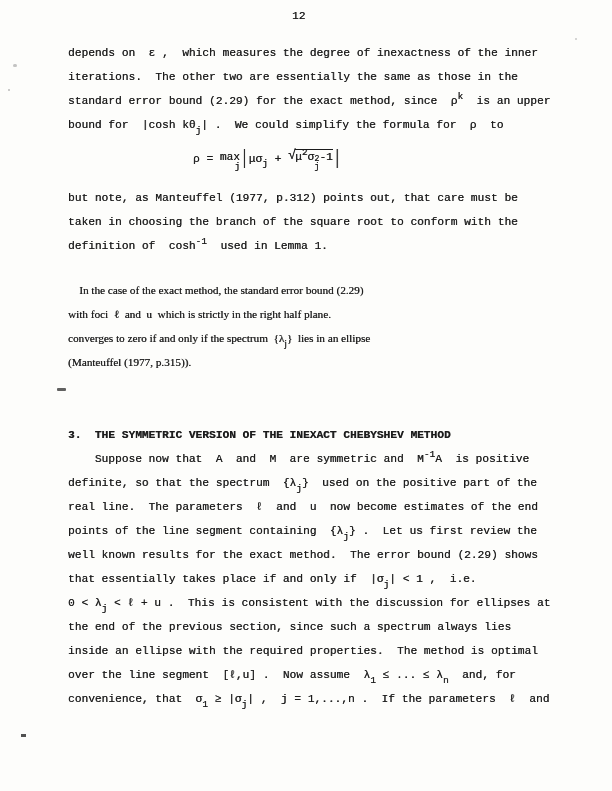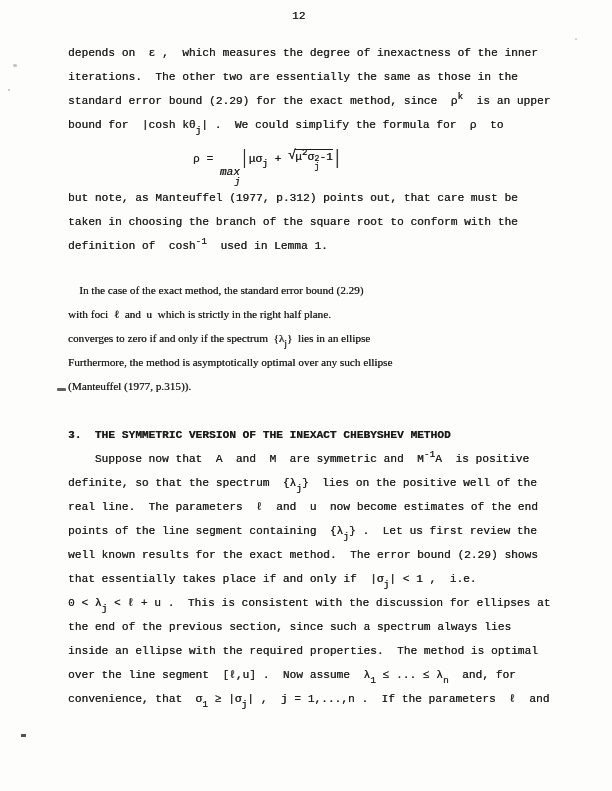--- a/index.html
+++ b/index.html
@@ -19,21 +19,21 @@
   #ph { top:423px; font-weight:bold; }
   #p4 { top:447px; }
   .formula {
     position:absolute; left:193px; top:141px; height:36px;
     display:flex; align-items:center; white-space:pre;
   }
   .formula span { white-space:pre; }
   .sub { position:relative; top:4.5px; font-size:9.5px; }
   .sup { position:relative; top:-5px; font-size:9.5px; }
   .stack { display:inline-flex; flex-direction:column; align-items:flex-end;
-           line-height:1; position:relative; top:18px;font-style:italic; }
+           line-height:1; position:relative; top:3px; }
   .stack .st-top { font-size:11.2px; line-height:11px; }
   .stack .st-bot { font-size:9px; line-height:9px; }
   .ss { display:inline-flex; flex-direction:column; align-items:center;
         line-height:1; position:relative; top:1px; }
   .ss .ss-top { font-size:8.5px; line-height:8px; }
   .ss .ss-bot { font-size:8.5px; line-height:8px; }
   .bigbar { display:inline-block; transform:scaleY(1.75); padding:0 1px; }
   .sqrt { display:inline-flex; align-items:flex-start; }
   .sqrt .sign { font-size:13.5px; line-height:13px; margin-right:-1px; }
   .sqrt .radicand { display:inline-block; border-top:1.2px solid #1b1b1b;
@@ -63,31 +63,30 @@
   <div class="para" id="p2">
       <div class="line"><span>but note, as Manteuffel (1977, p.312) points out, that care must be</span></div>
       <div class="line"><span>taken in choosing the branch of the square root to conform with the</span></div>
       <div class="line"><span>definition of  cosh</span><span class="sup">-1</span><span>  used in Lemma 1.</span></div>
     </div>
 
   <div class="para" id="p3">
       <div class="line"><span>    In the case of the exact method, the standard error bound (2.29)</span></div>
       <div class="line"><span>with foci  ℓ  and  u  which is strictly in the right half plane.</span></div>
       <div class="line"><span>converges to zero if and only if the spectrum  {λ</span><span class="sub">j</span><span>}  lies in an ellipse</span></div>
-      <div class="line"><span>Furthermore, the method is asymptotically optimal over any such ellipse</span></div>
       <div class="line"><span>(Manteuffel (1977, p.315)).</span></div>
     </div>
 
   <div class="para" id="ph">
       <div class="line"><span>3.  THE SYMMETRIC VERSION OF THE INEXACT CHEBYSHEV METHOD</span></div>
     </div>
 
   <div class="para" id="p4">
       <div class="line"><span>    Suppose now that  A  and  M  are symmetric and  M</span><span class="sup">-1</span><span>A  is positive</span></div>
-      <div class="line"><span>definite, so that the spectrum  {λ</span><span class="sub">j</span><span>}  lies on the positive well of the</span></div>
+      <div class="line"><span>definite, so that the spectrum  {λ</span><span class="sub">j</span><span>}  used on the positive part of the</span></div>
       <div class="line"><span>real line.  The parameters  ℓ  and  u  now become estimates of the end</span></div>
       <div class="line"><span>points of the line segment containing  {λ</span><span class="sub">j</span><span>} .  Let us first review the</span></div>
       <div class="line"><span>well known results for the exact method.  The error bound (2.29) shows</span></div>
       <div class="line"><span>that essentially takes place if and only if  |σ</span><span class="sub">j</span><span>| &lt; 1 ,  i.e.</span></div>
       <div class="line"><span>0 &lt; λ</span><span class="sub">j</span><span> &lt; ℓ + u .  This is consistent with the discussion for ellipses at</span></div>
       <div class="line"><span>the end of the previous section, since such a spectrum always lies</span></div>
       <div class="line"><span>inside an ellipse with the required properties.  The method is optimal</span></div>
       <div class="line"><span>over the line segment  [ℓ,u] .  Now assume  λ</span><span class="sub">1</span><span> ≤ ... ≤ λ</span><span class="sub">n</span><span>  and, for</span></div>
       <div class="line"><span>convenience, that  σ</span><span class="sub">1</span><span> ≥ |σ</span><span class="sub">j</span><span>| ,  j = 1,...,n .  If the parameters  ℓ  and</span></div>
     </div>

